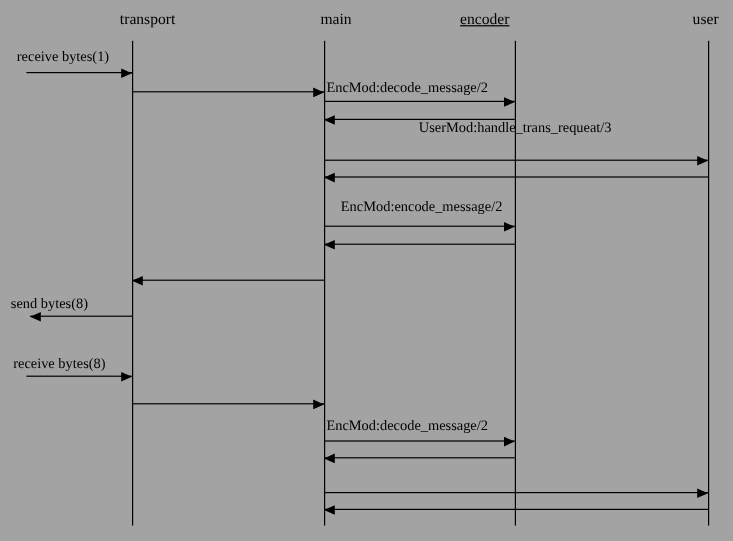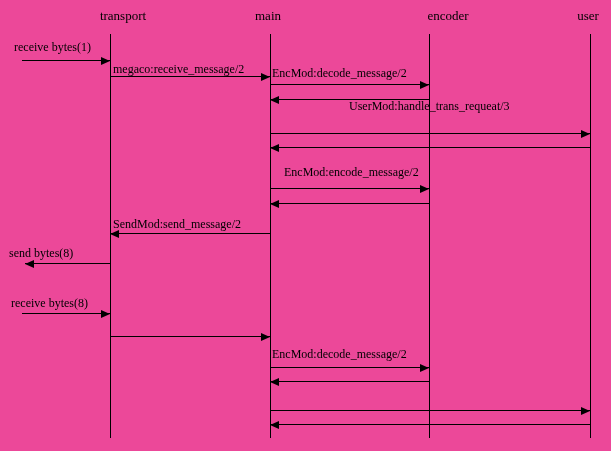--- a/index.html
+++ b/index.html
@@ -47,40 +47,39 @@
   .msg-label {
     position: absolute;
     font-size: 12px;
     color: #000;
     white-space: nowrap;
   }
 </style>
 </head>
 <body>
 
-<div class="stage" style="width: 611px; height: 451px; background: #ec4899;">
+<div class="stage" style="width: 611px; height: 451px; background: #a3a3a3;">
   <span class="p-label" style="left: 123px;">transport</span>
   <div class="lifeline" style="left: 110px; top: 34px; height: 404px;"></div>
 
-  <span class="p-label" style="left: 268px; text-align: right;">main</span>
+  <span class="p-label" style="left: 280px; text-align: right;">main</span>
   <div class="lifeline" style="left: 270px; top: 34px; height: 404px;"></div>
 
-  <span class="p-label" style="left: 448px;">encoder</span>
+  <span class="p-label" style="left: 404px; text-decoration: underline;">encoder</span>
   <div class="lifeline" style="left: 429px; top: 34px; height: 404px;"></div>
 
   <span class="p-label" style="left: 588px;">user</span>
   <div class="lifeline" style="left: 590px; top: 34px; height: 404px;"></div>
 
   <div class="msg-line" style="left: 22px; top: 60px; width: 88px;"></div>
   <div class="arrowhead tip-right" style="top: 57px; left: 101px;"></div>
   <span class="msg-label" style="left: 14px; top: 40px; text-align: right;">receive bytes(1)</span>
 
   <div class="msg-line" style="left: 110px; top: 76px; width: 160px;"></div>
   <div class="arrowhead tip-right" style="top: 73px; left: 261px;"></div>
-  <span class="msg-label" style="left: 113px; top: 62px;">megaco:receive_message/2</span>
 
   <div class="msg-line" style="left: 270px; top: 84px; width: 159px;"></div>
   <div class="arrowhead tip-right" style="top: 81px; left: 420px;"></div>
   <span class="msg-label" style="left: 272px; top: 66px;">EncMod:decode_message/2</span>
 
   <div class="msg-line" style="left: 270px; top: 99px; width: 159px;"></div>
   <div class="arrowhead tip-left" style="top: 96px; left: 270px;"></div>
 
   <div class="msg-line" style="left: 270px; top: 133px; width: 320px;"></div>
   <div class="arrowhead tip-right" style="top: 130px; left: 581px;"></div>
@@ -91,21 +90,20 @@
 
   <div class="msg-line" style="left: 270px; top: 188px; width: 159px;"></div>
   <div class="arrowhead tip-right" style="top: 185px; left: 420px;"></div>
   <span class="msg-label" style="left: 284px; top: 165px;">EncMod:encode_message/2</span>
 
   <div class="msg-line" style="left: 270px; top: 203px; width: 159px;"></div>
   <div class="arrowhead tip-left" style="top: 200px; left: 270px;"></div>
 
   <div class="msg-line" style="left: 110px; top: 233px; width: 160px;"></div>
   <div class="arrowhead tip-left" style="top: 230px; left: 110px;"></div>
-  <span class="msg-label" style="left: 113px; top: 217px;">SendMod:send_message/2</span>
 
   <div class="msg-line" style="left: 25px; top: 263px; width: 85px;"></div>
   <div class="arrowhead tip-left" style="top: 260px; left: 25px;"></div>
   <span class="msg-label" style="left: 9px; top: 246px;">send bytes(8)</span>
 
   <div class="msg-line" style="left: 22px; top: 313px; width: 88px;"></div>
   <div class="arrowhead tip-right" style="top: 310px; left: 101px;"></div>
   <span class="msg-label" style="left: 11px; top: 296px;">receive bytes(8)</span>
 
   <div class="msg-line" style="left: 110px; top: 336px; width: 160px;"></div>

